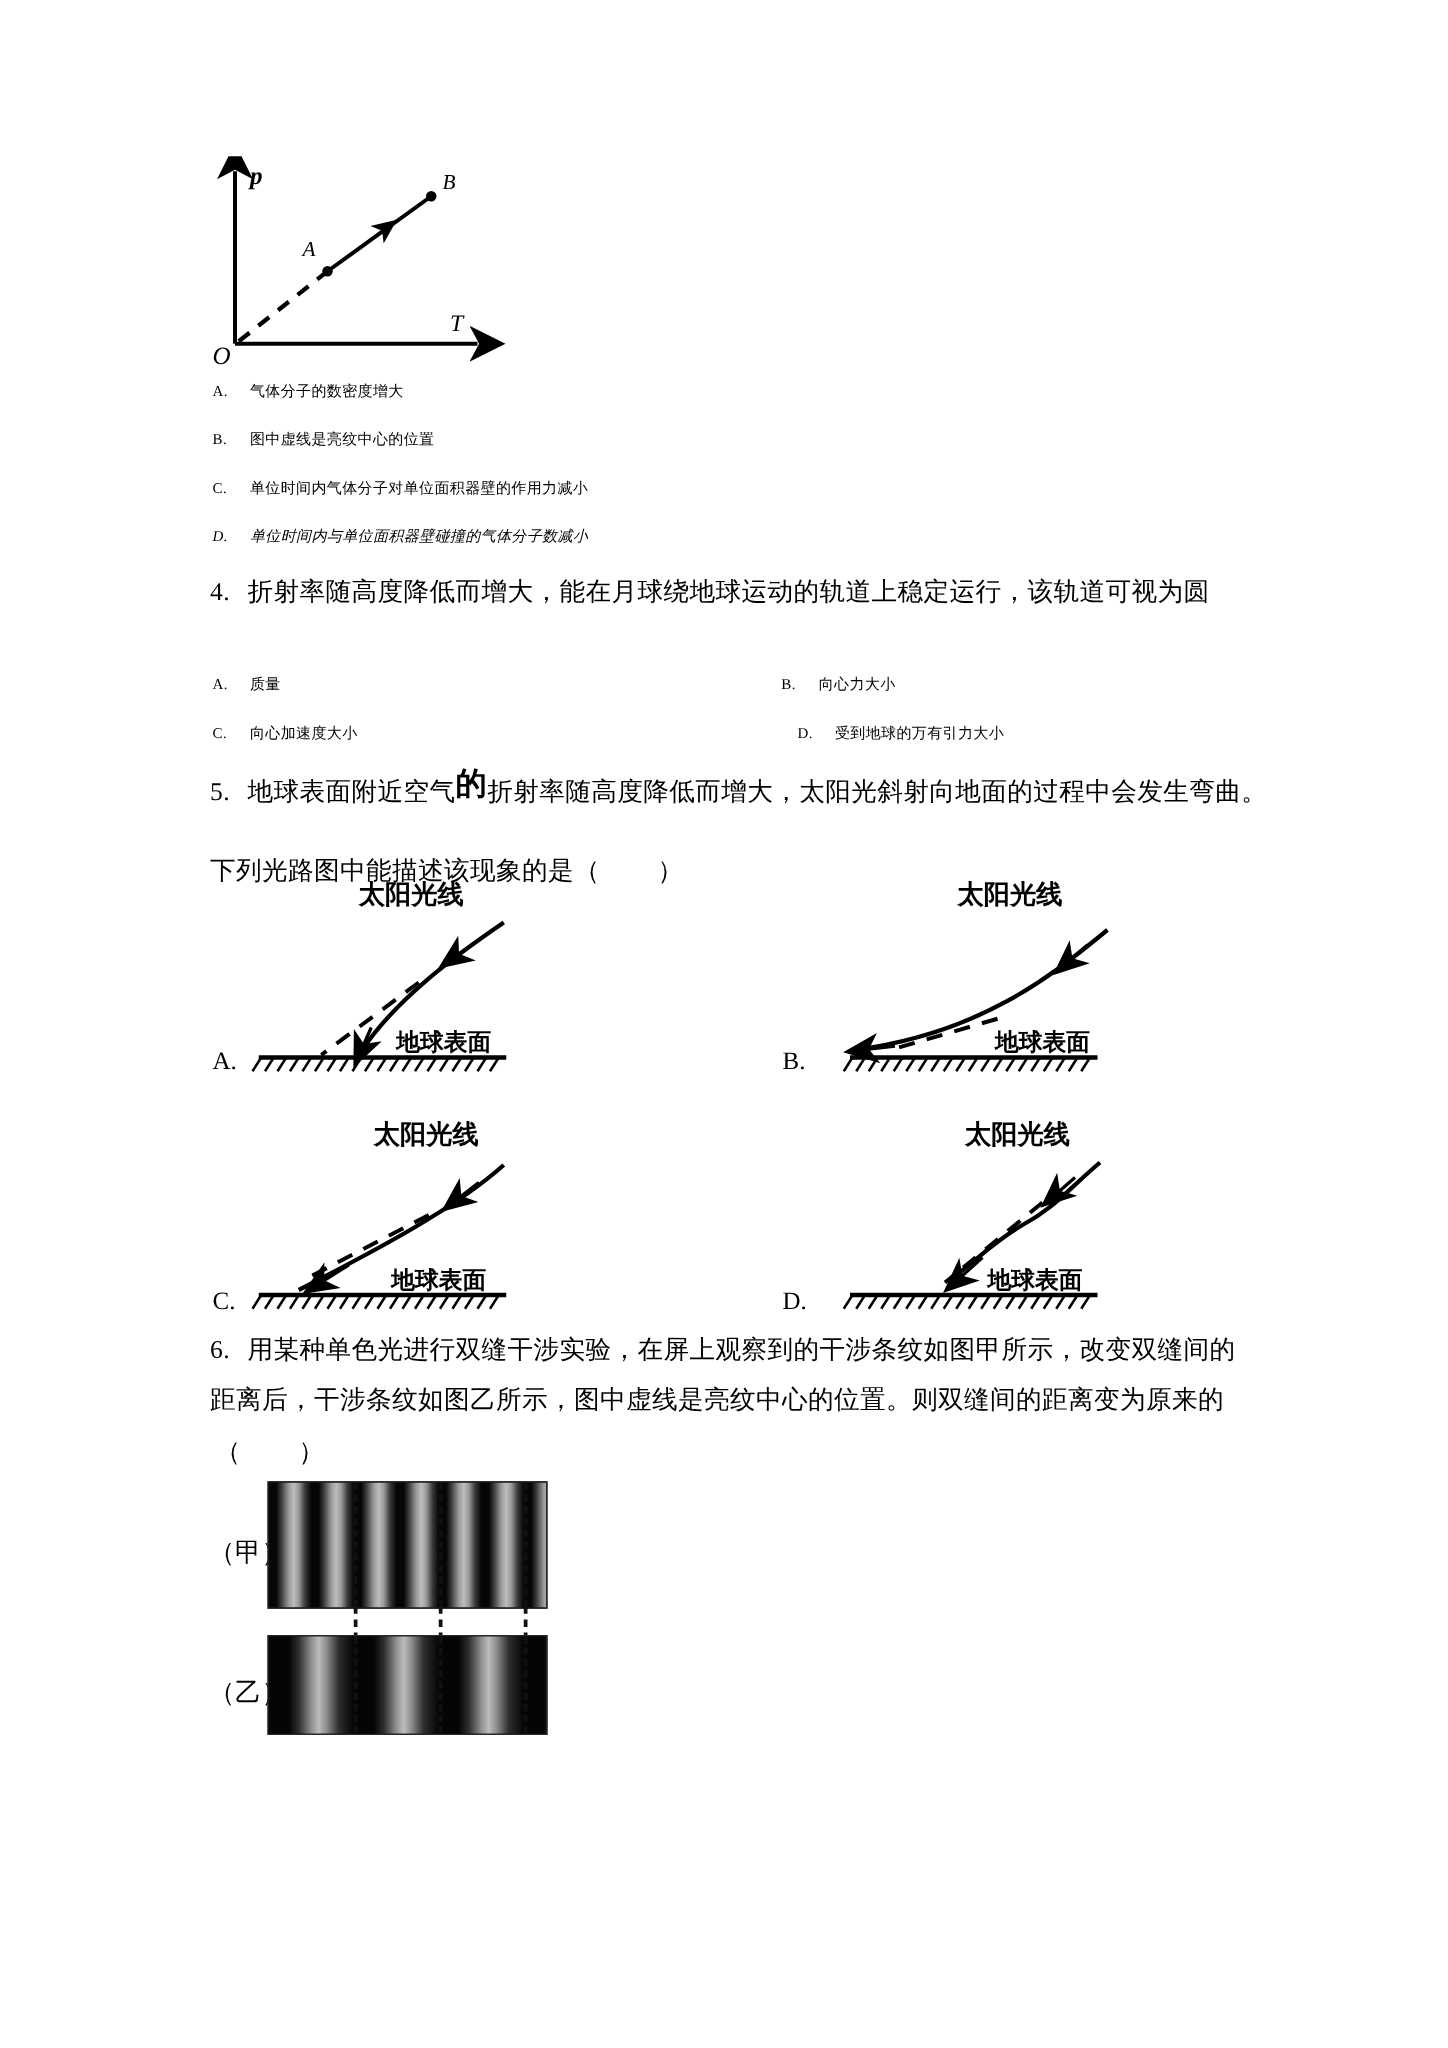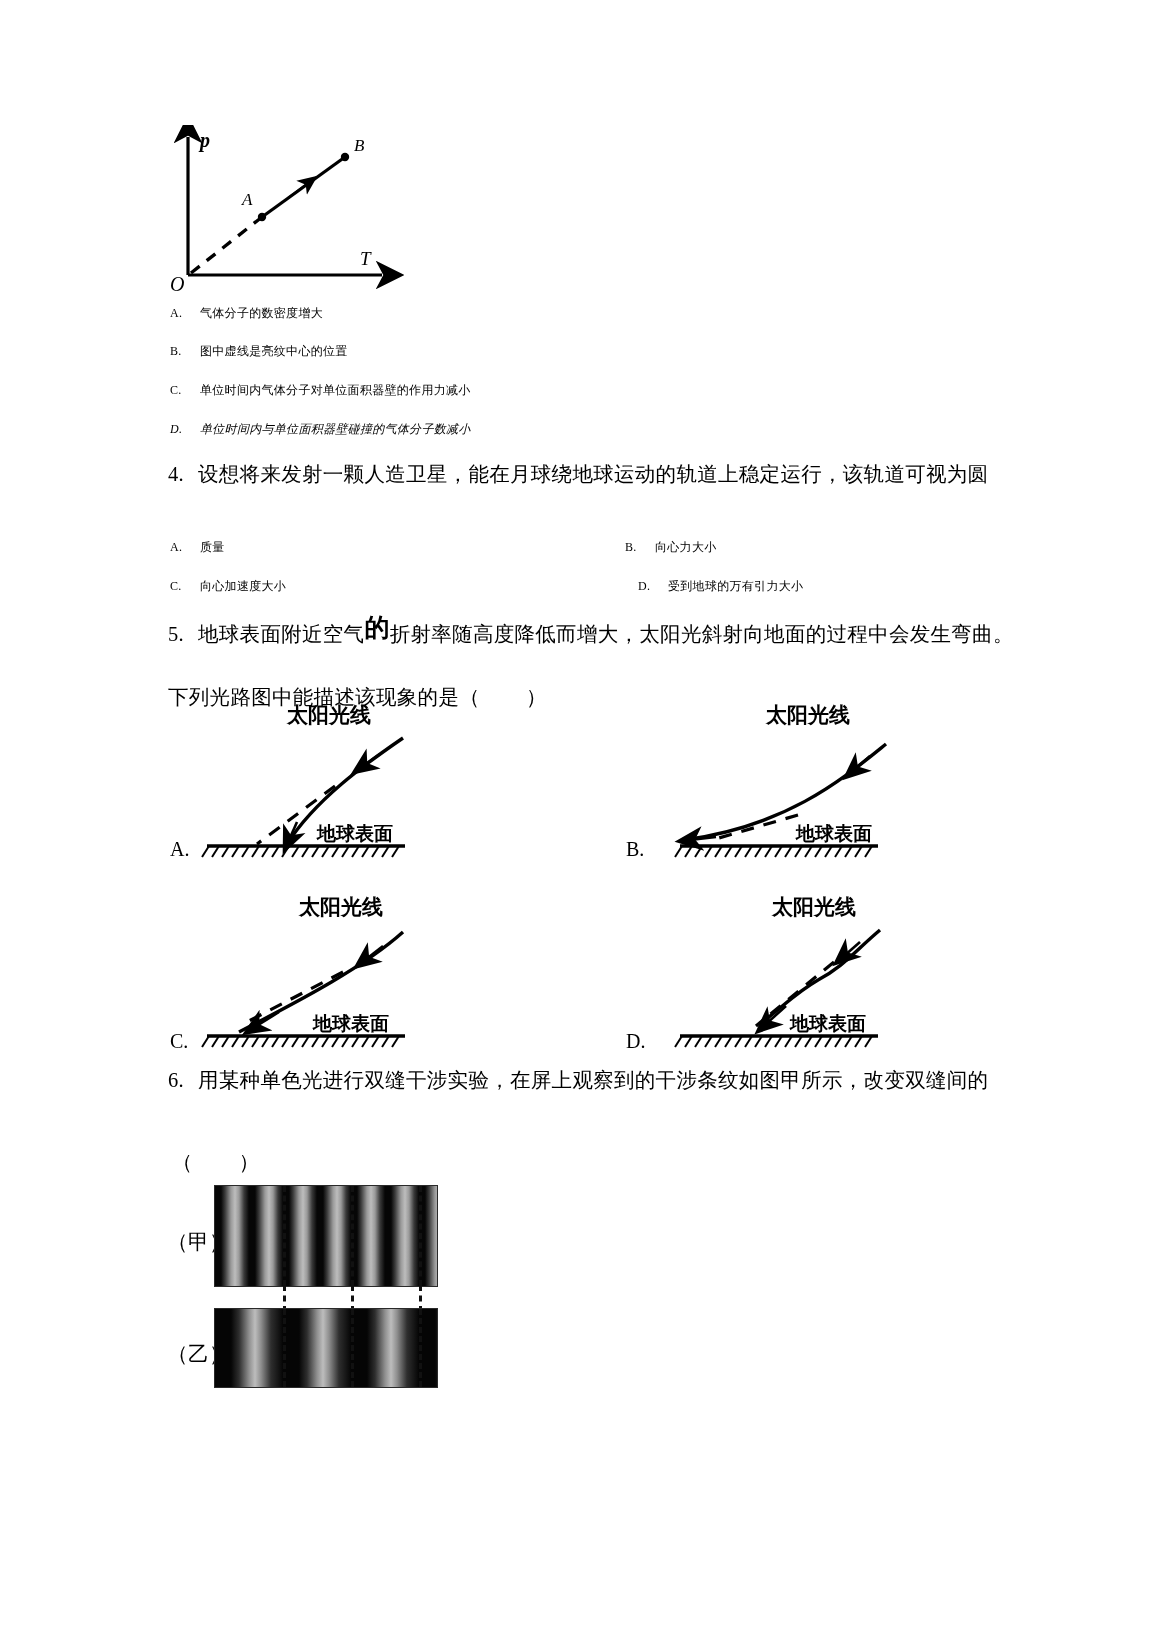--- a/index.html
+++ b/index.html
@@ -147,21 +147,21 @@
     <span class="opt-letter">B.</span><span>图中虚线是亮纹中心的位置</span>
   </div>
   <div class="optline" style="left:170px; top:384px;">
     <span class="opt-letter">C.</span><span>单位时间内气体分子对单位面积器壁的作用力减小</span>
   </div>
   <div class="optline" style="left:170px; top:423px;font-style:italic;">
     <span class="opt-letter">D.</span><span>单位时间内与单位面积器壁碰撞的气体分子数减小</span>
   </div>
 
   <div class="qline" style="left:168px; top:464px;">
-    <span class="opt-letter">4.</span><span>设想将来发射一颗人造卫星，能在月球绕地球运动的轨道上稳定运行，该轨道可视为圆</span>
+    <span class="opt-letter">4.</span><span>折射率随高度降低而增大，能在月球绕地球运动的轨道上稳定运行，该轨道可视为圆</span>
   </div>
 
   <div class="optline" style="left:170px; top:541px;">
     <span class="opt-letter">A.</span><span>质量</span>
   </div>
   <div class="optline" style="left:625px; top:541px;">
     <span class="opt-letter">B.</span><span>向心力大小</span>
   </div>
   <div class="optline" style="left:170px; top:580px;">
     <span class="opt-letter">C.</span><span>向心加速度大小</span>
@@ -329,20 +329,23 @@
           <line x1="224" y1="152" x2="217" y2="163"></line>
       </g>
       <text x="142" y="146" font-family="Liberation Sans, sans-serif" font-size="19" font-weight="bold" fill="#000">地球表面</text>
     </svg>
   </div>
   <div class="fig-label" style="left:626px; top:1030px;">D.</div>
 
   <div class="qline" style="left:168px; top:1070px;">
     <span class="opt-letter">6.</span><span>用某种单色光进行双缝干涉实验，在屏上观察到的干涉条纹如图甲所示，改变双缝间的</span>
   </div>
+  <div class="qline" style="left:168px; top:1110px;">
+    <span>距离后，干涉条纹如图乙所示，图中虚线是亮纹中心的位置。则双缝间的距离变为原来的</span>
+  </div>
   <div class="qline" style="left:172px; top:1152px;">
     <span>（</span><span class="paren-blank"></span><span>）</span>
   </div>
 
   <div class="fringe-label" style="left:167px; top:1228px;">（甲）</div>
   <div class="fringe-box" style="left:214px; top:1185px; width:222px; height:100px;">
     <div class="fringe-inner" style="background: repeating-linear-gradient(to right,
             #060606 0px, #060606 6px,
             #3a3a3a 10px,
             #9a9a9a 16px,

